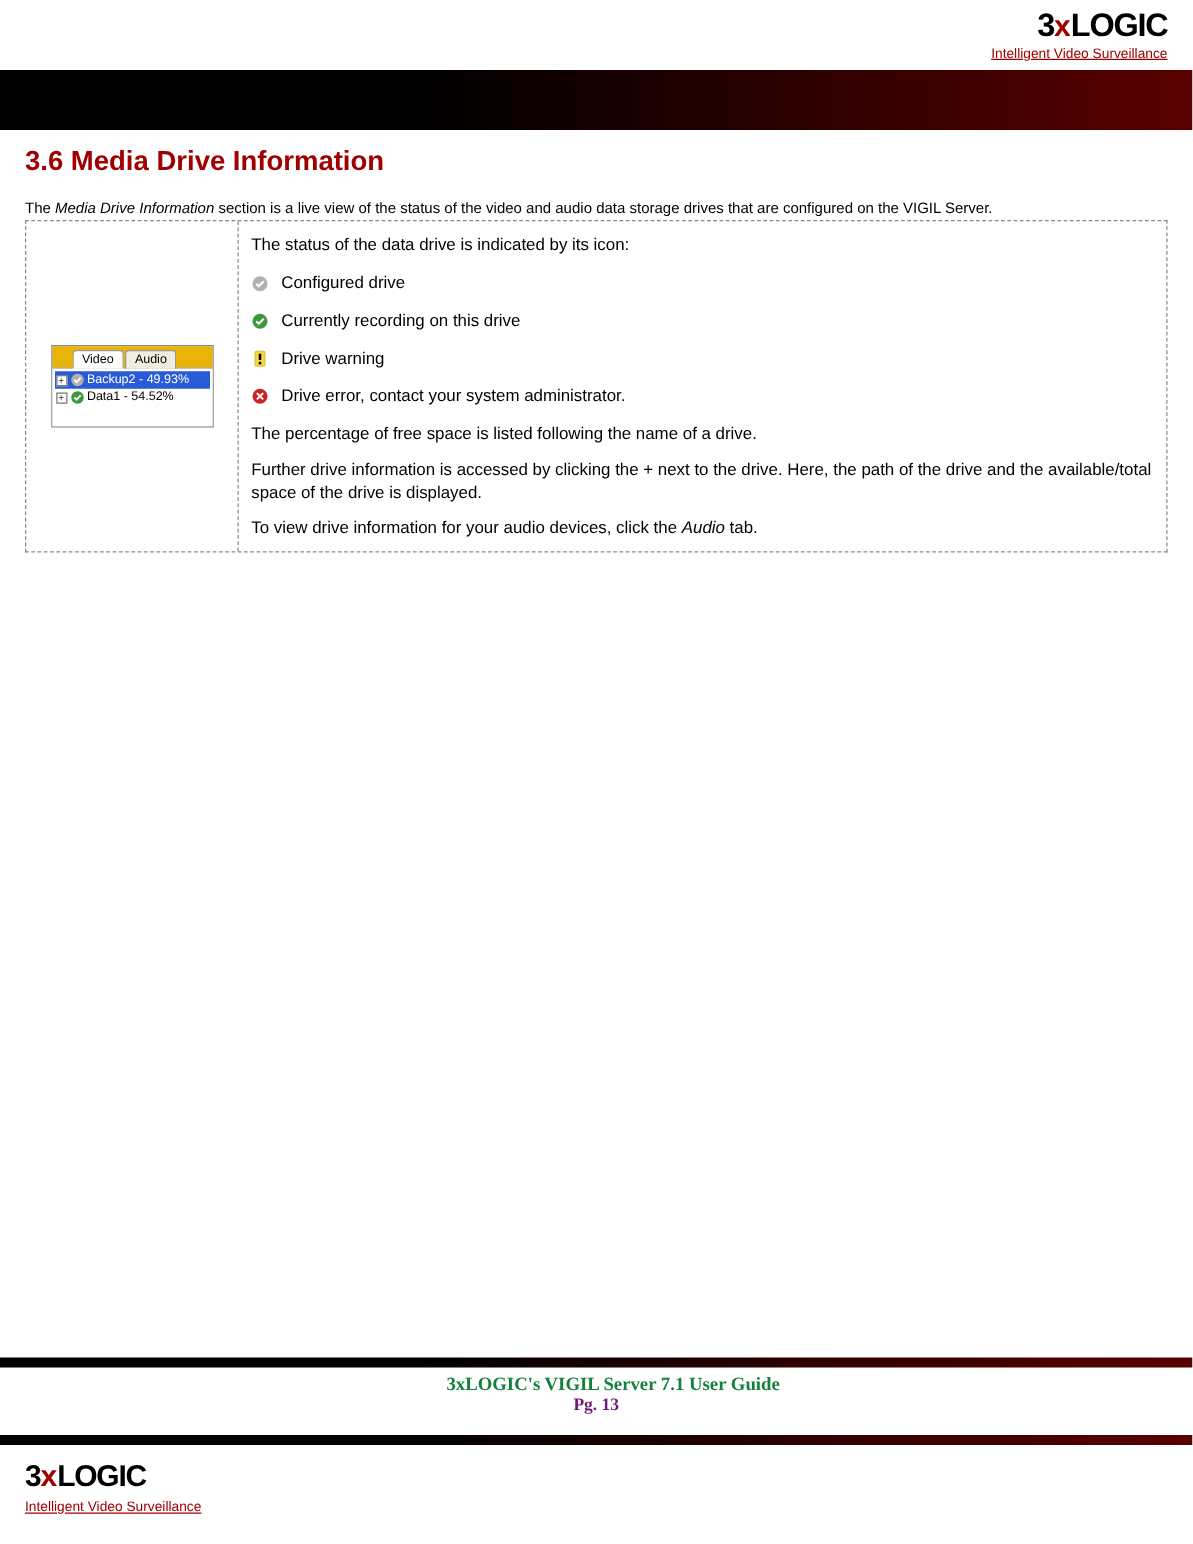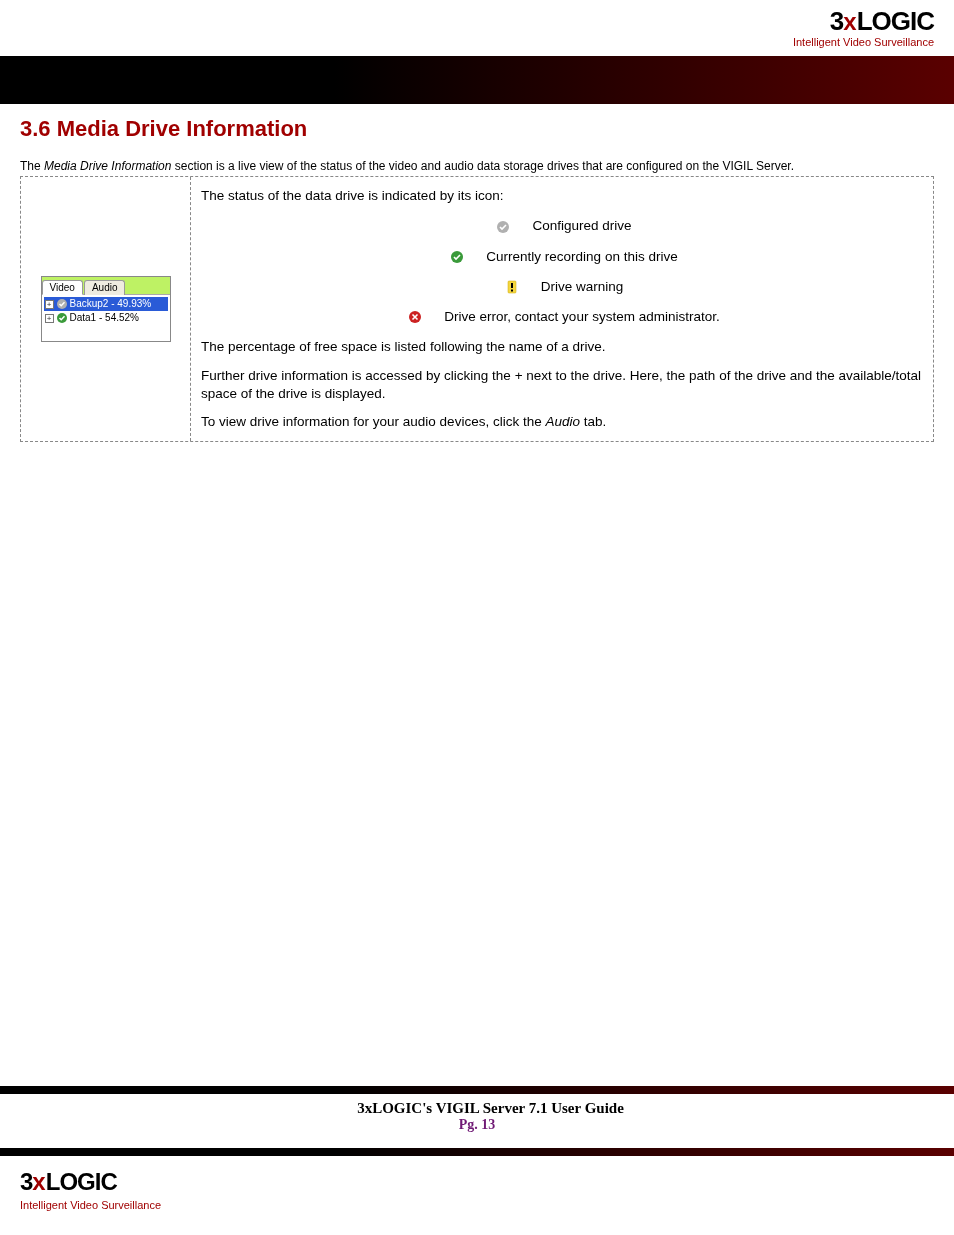--- a/index.html
+++ b/index.html
@@ -29,20 +29,21 @@
     font-weight: 900;
     font-size: 26px;
     letter-spacing: -1px;
     color: #000;
   }
   .logo-text .x { color: #a00000; font-size: 24px; letter-spacing: 0; }
   .logo-tag {
     color: #a00000;
     font-size: 11px;
     font-family: Arial, sans-serif;
+    text-decoration: underline;
   }
   .header-band {
     position: absolute;
     top: 56px; left: 0; right: 0;
     height: 48px;
     background: linear-gradient(to right, #000 0%, #000 35%, #5a0000 100%);
   }
   .content {
     position: absolute;
     top: 116px; left: 20px; right: 20px;
@@ -75,38 +76,38 @@
     padding: 6px;
   }
   .col-right {
     flex: 1;
     padding: 10px 6px 10px 10px;
     font-size: 13.5px;
     line-height: 1.35;
   }
   .col-right p { margin-bottom: 10px; }
   .col-right p:last-child { margin-bottom: 0; }
-  .legend-row { display: flex; align-items: center; gap: 22px; margin: 12px 0; justify-content: center; }
+  .legend-row { display: flex; align-items: center; gap: 10px; margin: 12px 0; }
   .legend-row svg { flex: 0 0 auto; }
   .ital { font-style: italic; }
 
   
   .mini {
     width: 130px;
     border: 1px solid #888;
     background: #fff;
     font-family: Tahoma, Arial, sans-serif;
     font-size: 10px;
   }
   .mini-tabs {
     display: flex;
-    background: #bef264;
+    background: #eab308;
     border-bottom: 1px solid #aaa;
     padding-top: 2px;
-    padding-left: 0;
+    padding-left: 16px;
   }
   .mini-tab {
     border: 1px solid #999;
     border-bottom: none;
     border-top-left-radius: 3px;
     border-top-right-radius: 3px;
     padding: 1px 7px;
     background: #efece0;
     margin-right: 1px;
     position: relative;
@@ -156,21 +157,21 @@
   }
   .footer-text {
     position: absolute;
     left: 0; right: 0;
     top: 1100px;
     text-align: center;
     font-family: "Times New Roman", serif;
   }
   .footer-text .guide {
     font-weight: bold;
-    color: #000000;
+    color: #15803d;
     font-size: 15px;
     margin-left: 27px;
   }
   .footer-text .pg {
     font-weight: bold;
     color: #701a75;
     font-size: 14px;
   }
   .footer-band-bottom {
     position: absolute;

